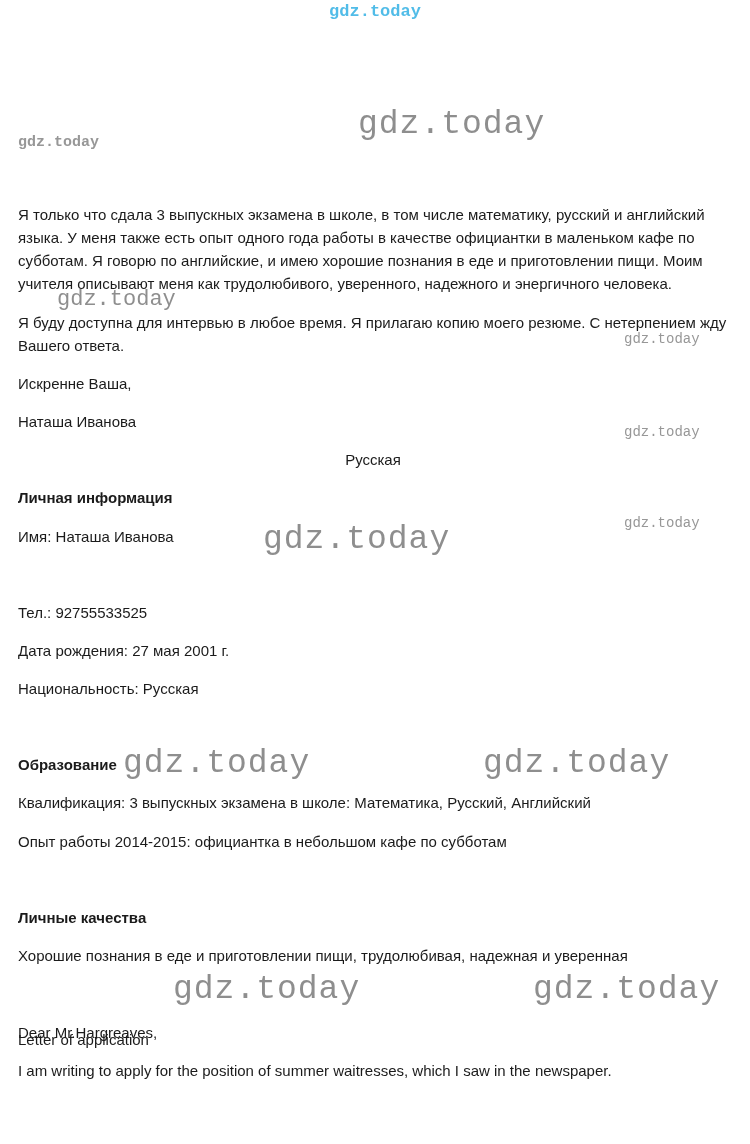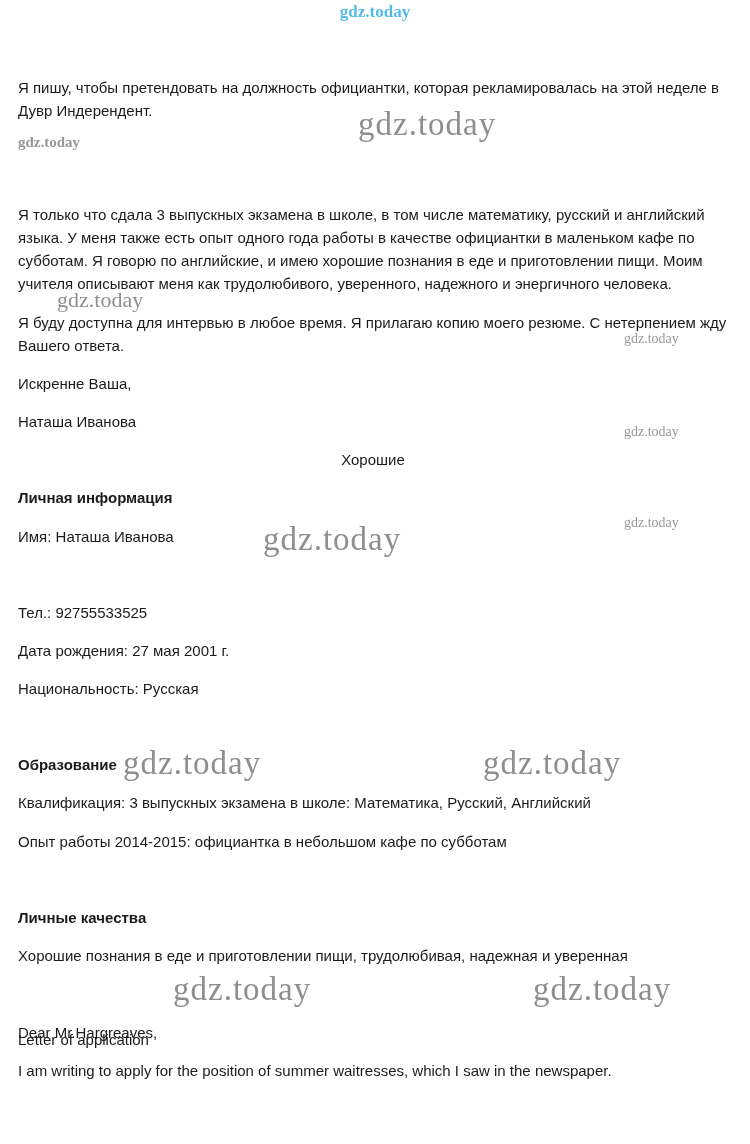--- a/index.html
+++ b/index.html
@@ -17,47 +17,46 @@
   .para {
     position:absolute;
     left:18px;
     right:22px;
     line-height:23px;
   }
   .heading { font-weight:bold; }
   .center { text-align:center; }
   .watermark {
     position:absolute;
-    font-family:Liberation Serif, serif;
+    font-family:Liberation Mono, monospace;
     color:#6f6f6f;
     opacity:0.78;
     pointer-events:none;
     white-space:nowrap;
   }
   .wm-top {
     top:2px; left:50%; transform:translateX(-50%);
     color:#33b1e4; font-weight:bold; font-size:17px; opacity:0.85;
   }
   .wm-lg { font-size:33px; letter-spacing:1px; }
   .wm-md { font-size:22px; }
   .wm-sm { font-size:14px; color:#8c8c8c; opacity:0.9; }
   .wm-sm-b { font-size:15px; font-weight:600; color:#8c8c8c; opacity:0.9; }
 </style>
 </head>
 <body>
 
 <div class="doc-layer">
 
-  <p class="para" style="top:76px">Я пишу, чтобы претендовать на должность официантки, которая рекламировалась на этой неделе в Дувр Индерендент.</p>
   <p class="para" style="top:203px">Я только что сдала 3 выпускных экзамена в школе, в том числе математику, русский и английский языка. У меня также есть опыт одного года работы в качестве официантки в маленьком кафе по субботам. Я говорю по английские, и имею хорошие познания в еде и приготовлении пищи. Моим учителя описывают меня как трудолюбивого, уверенного, надежного и энергичного человека.</p>
   <p class="para" style="top:311px">Я буду доступна для интервью в любое время. Я прилагаю копию моего резюме. С нетерпением жду Вашего ответа.</p>
   <p class="para" style="top:410px">Наташа Иванова</p>
   <p class="para" style="top:372px">Искренне Ваша,</p>
 
-  <p class="para center" style="top:448px">Хорошие</p>
+  <p class="para center" style="top:448px">Русская</p>
   <p class="para heading" style="top:486px">Личная информация</p>
   <p class="para" style="top:525px">Имя: Наташа Иванова</p>
   <p class="para" style="top:601px">Тел.: 92755533525</p>
   <p class="para" style="top:639px">Дата рождения: 27 мая 2001 г.</p>
   <p class="para" style="top:677px">Национальность: Русская</p>
   <p class="para heading" style="top:753px">Образование</p>
   <p class="para" style="top:791px">Квалификация: 3 выпускных экзамена в школе: Математика, Русский, Английский</p>
   <p class="para" style="top:830px">Опыт работы 2014-2015: официантка в небольшом кафе по субботам</p>
   <p class="para heading" style="top:906px">Личные качества</p>
   <p class="para" style="top:944px">Хорошие познания в еде и приготовлении пищи, трудолюбивая, надежная и уверенная</p>

